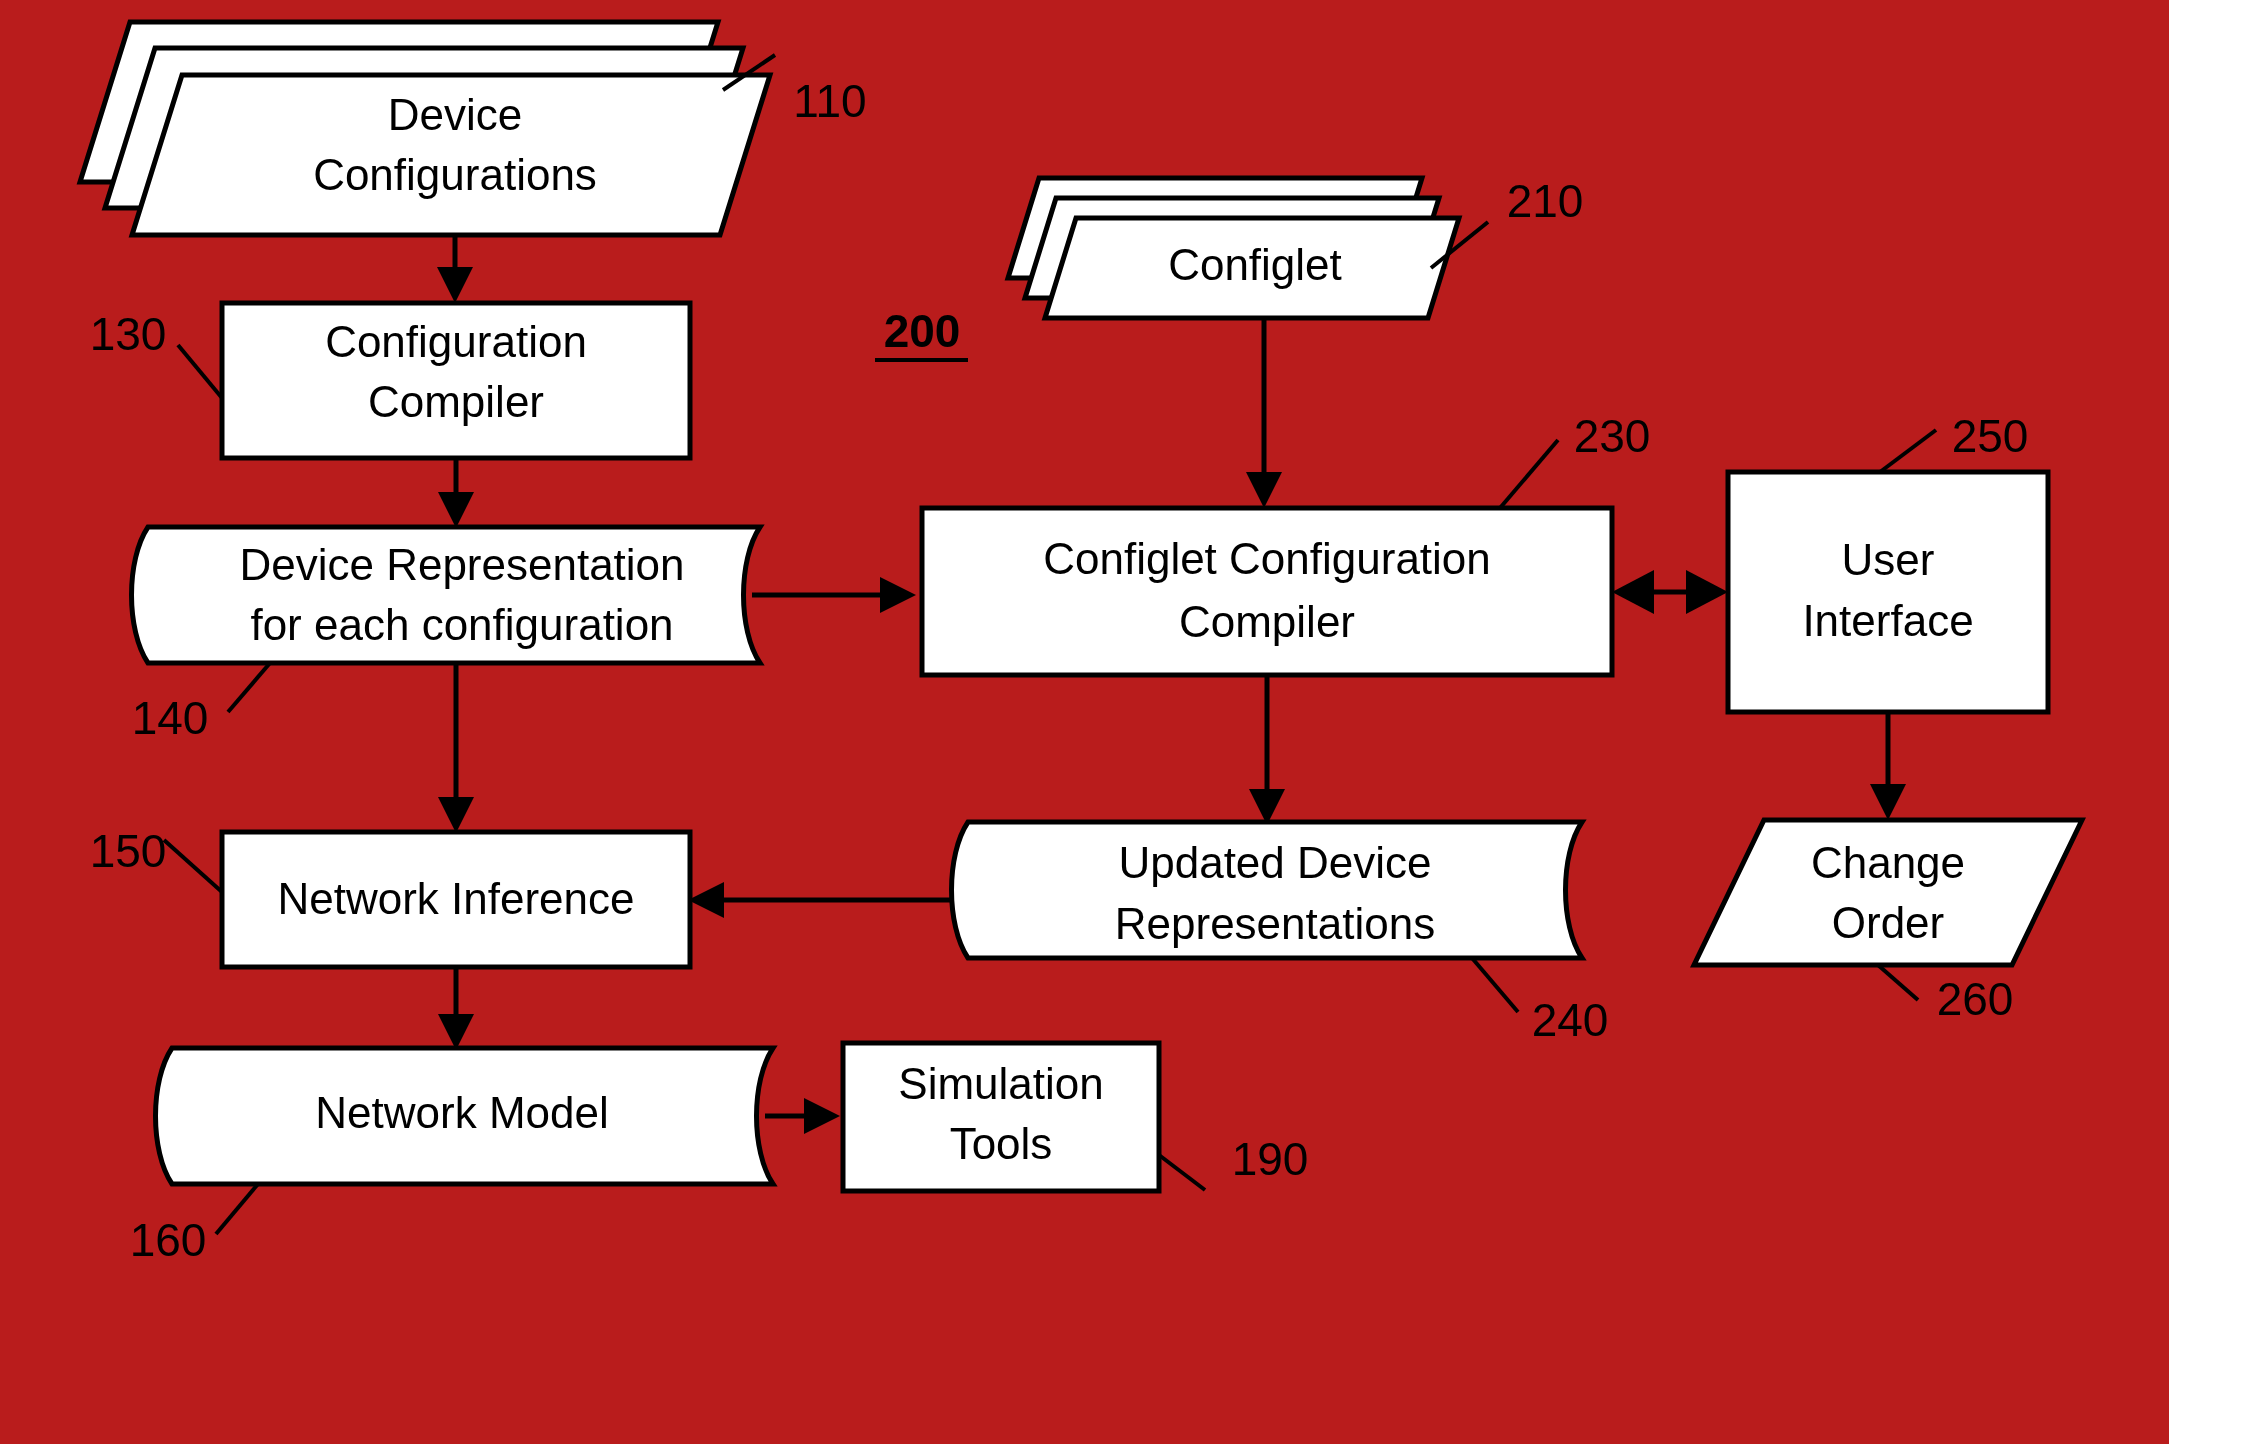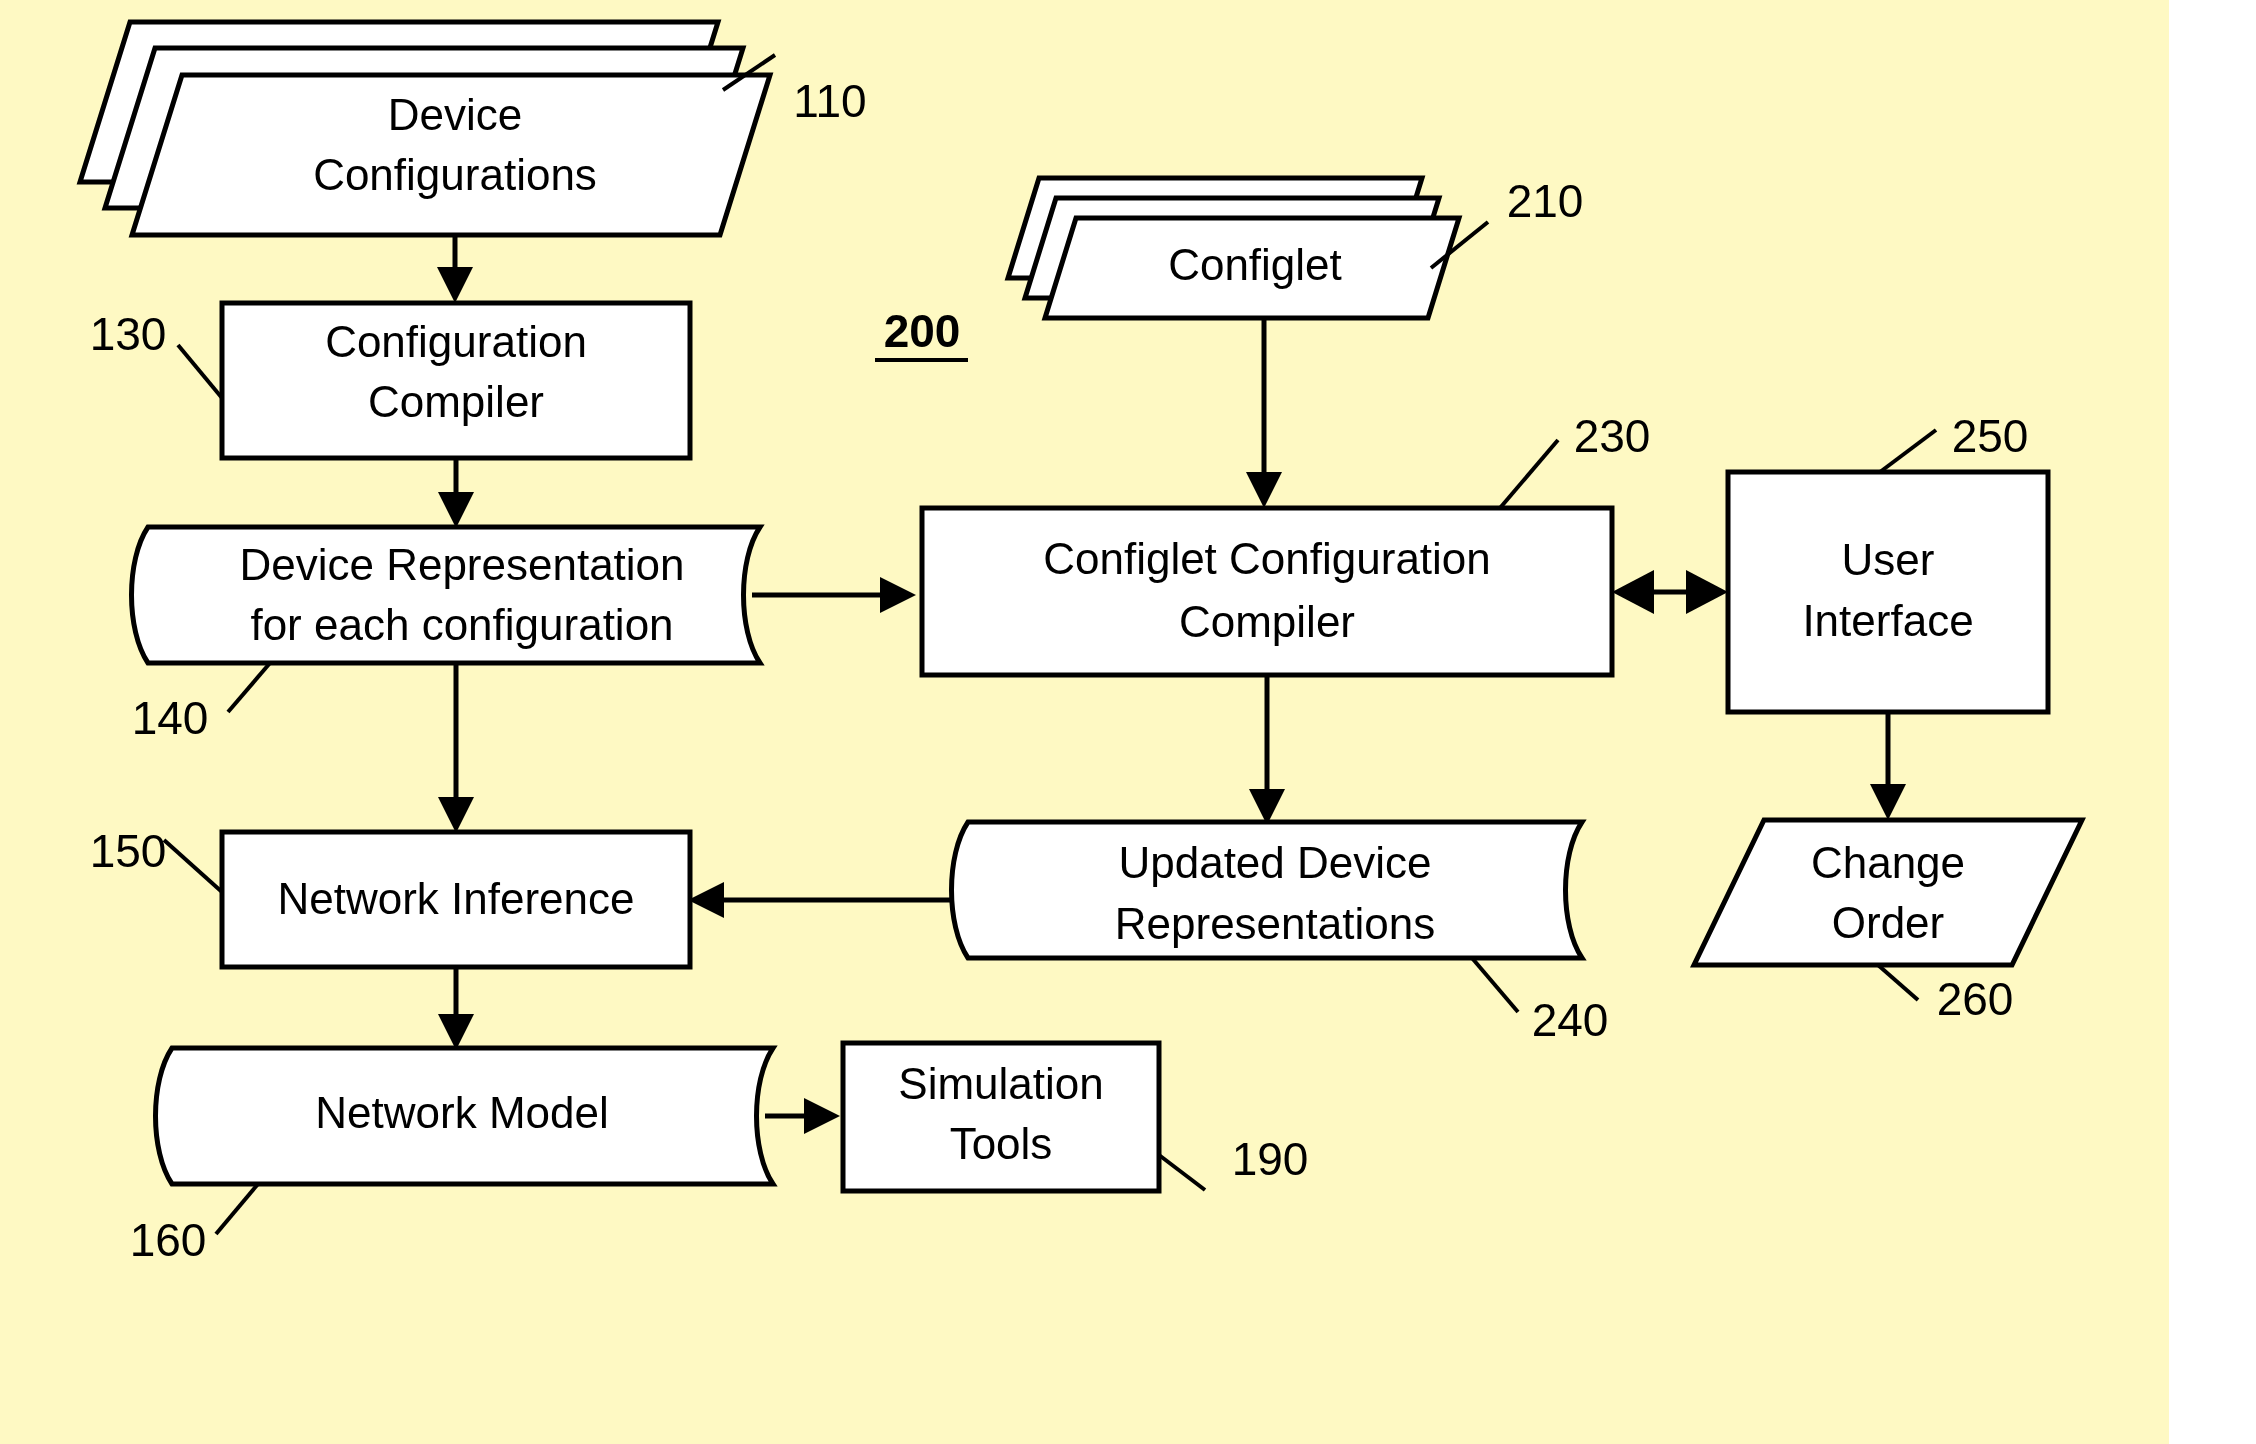--- a/index.html
+++ b/index.html
@@ -4,21 +4,21 @@
 <style>
   html, body {
     margin: 0;
     padding: 0;
     background: #ffffff;
   }
   #root {
     position: relative;
     width: 2169px;
     height: 1444px;
-    background: #fef9c3;
+    background: #b91c1c;
     font-family: "Liberation Sans", sans-serif;
     overflow: hidden;
   }
   svg.diagram {
     position: absolute;
     left: 0;
     top: 0;
     width: 2256px;
     height: 1444px;
   }

